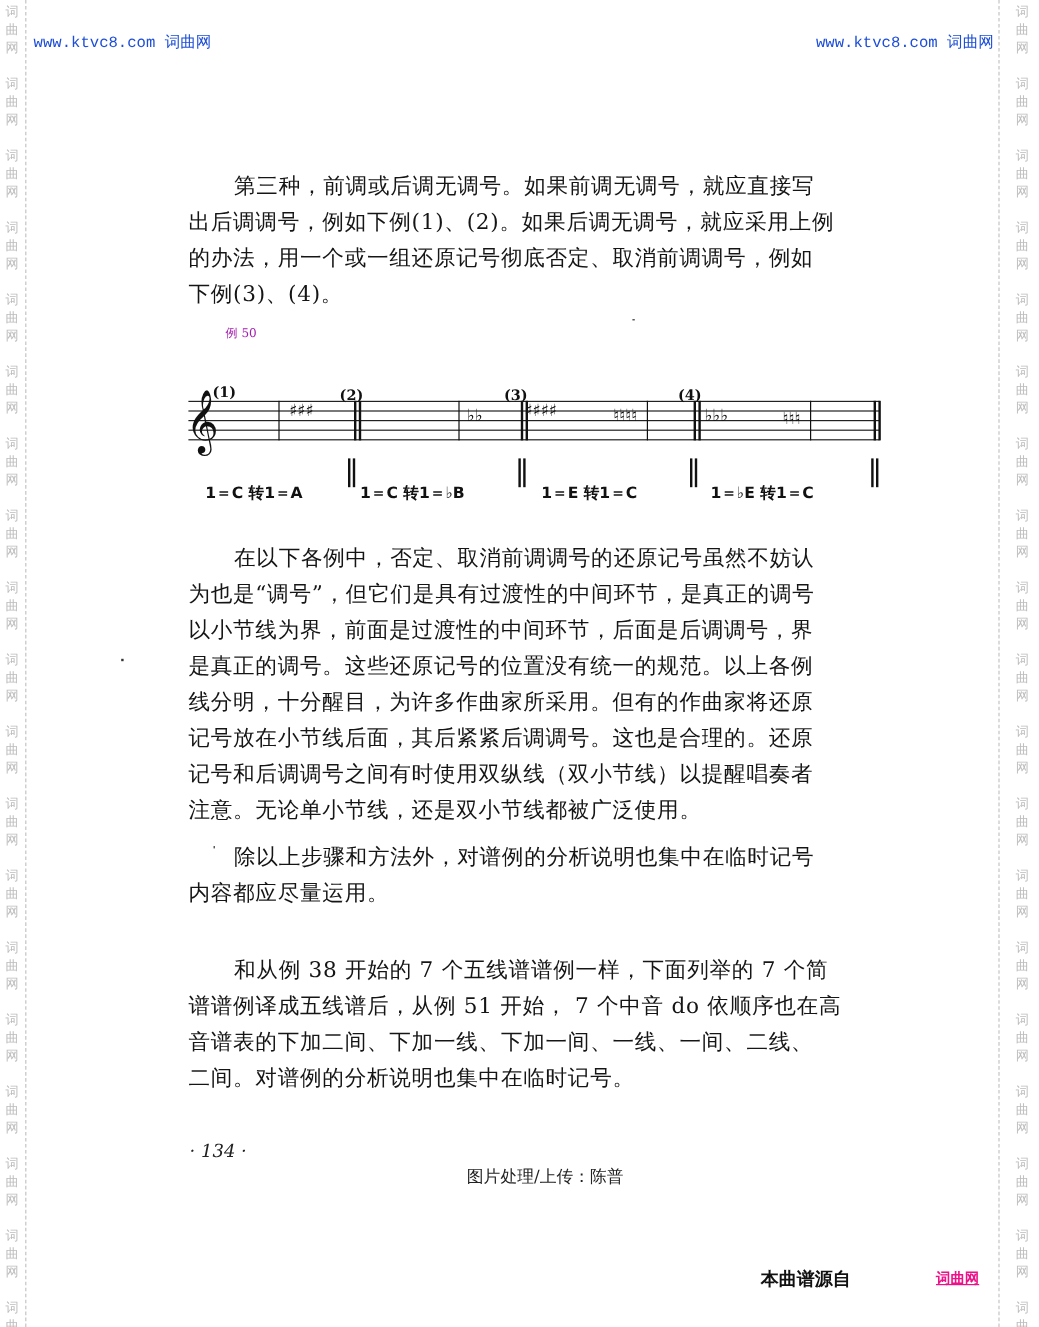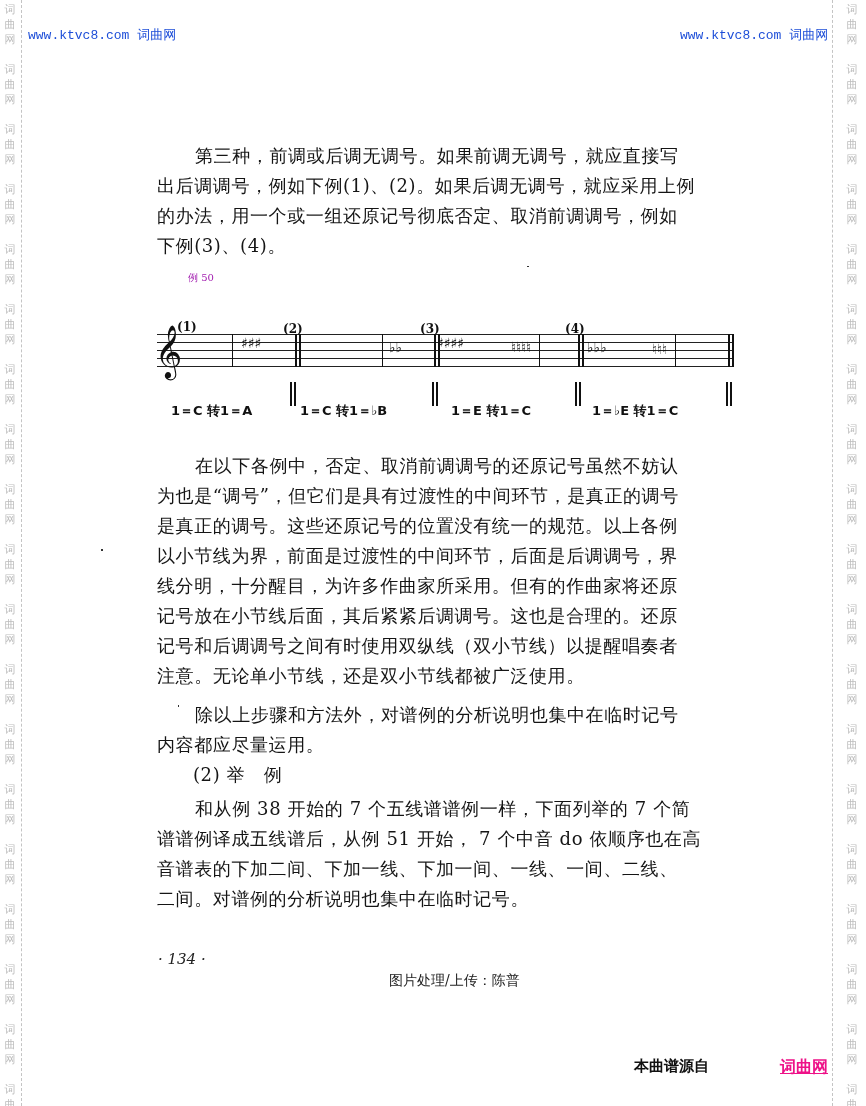--- a/index.html
+++ b/index.html
@@ -34,21 +34,21 @@
     .barline.thin { width: 1px; }
     .sec-num { position: absolute; top: 8px; font-size: 12px; font-weight: bold; color: #111; }
     .accidental { position: absolute; font-family: "DejaVu Sans", sans-serif; font-size: 14px; font-weight: bold; color: #111; line-height: 14px; }
     .clef { position: absolute; left: 0px; top: 8px; font-family: "DejaVu Sans", sans-serif; font-size: 46px; line-height: 46px; color: #111; }
     .key-row { position: absolute; top: 64px; font-family: "DejaVu Sans", sans-serif; font-size: 13px; font-weight: bold; color: #111; white-space: nowrap; margin-top: 18px; }
     .key-bar { position: absolute; top: 62px; height: 24px; width: 2px; background: #111; }
 
     .page-num { position: absolute; left: 158px; top: 950px; font-size: 15px; font-style: italic; color: #222; }
     .credit { position: absolute; left: 389px; top: 972px; font-size: 14px; color: #222; }
     .source-label { position: absolute; left: 634px; top: 1057px; font-family: "DejaVu Sans", sans-serif; font-size: 15px; font-weight: bold; color: #111; }
-    .source-site { position: absolute; left: 780px; top: 1057px; font-family: "DejaVu Sans", sans-serif; font-size: 16px; font-weight: bold; text-decoration: underline; }
+    .source-site { position: absolute; left: 780px; top: 1057px; font-family: "DejaVu Sans", sans-serif; font-size: 12px; font-weight: bold; text-decoration: underline; }
     .speck { position: absolute; width: 2px; height: 2px; background: #333; }
   </style>
 </head>
 <body>
 
 <div class="margin-strip left" id="wm-left">
     <div class="wm-group" style="top: 2px;">
       <span>词</span>
       <span>曲</span>
       <span>网</span>
@@ -303,37 +303,36 @@
   <div class="key-bar" style="left:424px;"></div>
   <div class="key-row" style="left:437px;">1＝♭E 转1＝C</div>
   <div class="key-bar" style="left:571px;"></div>
   <div class="key-bar" style="left:575px;"></div>
 </div>
 
 <div class="body-text" style="top:451px;">
   <p class="para">
     <span class="line indent">在以下各例中，否定、取消前调调号的还原记号虽然不妨认</span>
     <span class="line">为也是“调号”，但它们是具有过渡性的中间环节，是真正的调号</span>
+    <span class="line">以小节线为界，前面是过渡性的中间环节，后面是后调调号，界</span>
     <span class="line">是真正的调号。这些还原记号的位置没有统一的规范。以上各例</span>
-    <span class="line">以小节线为界，前面是过渡性的中间环节，后面是后调调号，界</span>
     <span class="line">线分明，十分醒目，为许多作曲家所采用。但有的作曲家将还原</span>
     <span class="line">记号放在小节线后面，其后紧紧后调调号。这也是合理的。还原</span>
     <span class="line">记号和后调调号之间有时使用双纵线（双小节线）以提醒唱奏者</span>
     <span class="line">注意。无论单小节线，还是双小节线都被广泛使用。</span>
   </p>
 </div>
 
 <div class="speck" style="left:101px;top:549px;"></div>
 <div class="speck" style="left:178px;top:705px;width:1px;"></div>
 
 <div class="body-text" style="top:700px;">
   <p class="para">
     <span class="line indent">除以上步骤和方法外，对谱例的分析说明也集中在临时记号</span>
     <span class="line">内容都应尽量运用。</span>
-    <span class="line indent" style="padding-left:36px;">(2) 举　例</span>
   </p>
 </div>
 
 <div class="body-text" style="top:794px;">
   <p class="para">
     <span class="line indent">和从例 38 开始的 7 个五线谱谱例一样，下面列举的 7 个简</span>
     <span class="line">谱谱例译成五线谱后，从例 51 开始， 7 个中音 do 依顺序也在高</span>
     <span class="line">音谱表的下加二间、下加一线、下加一间、一线、一间、二线、</span>
     <span class="line">二间。对谱例的分析说明也集中在临时记号。</span>
   </p>

